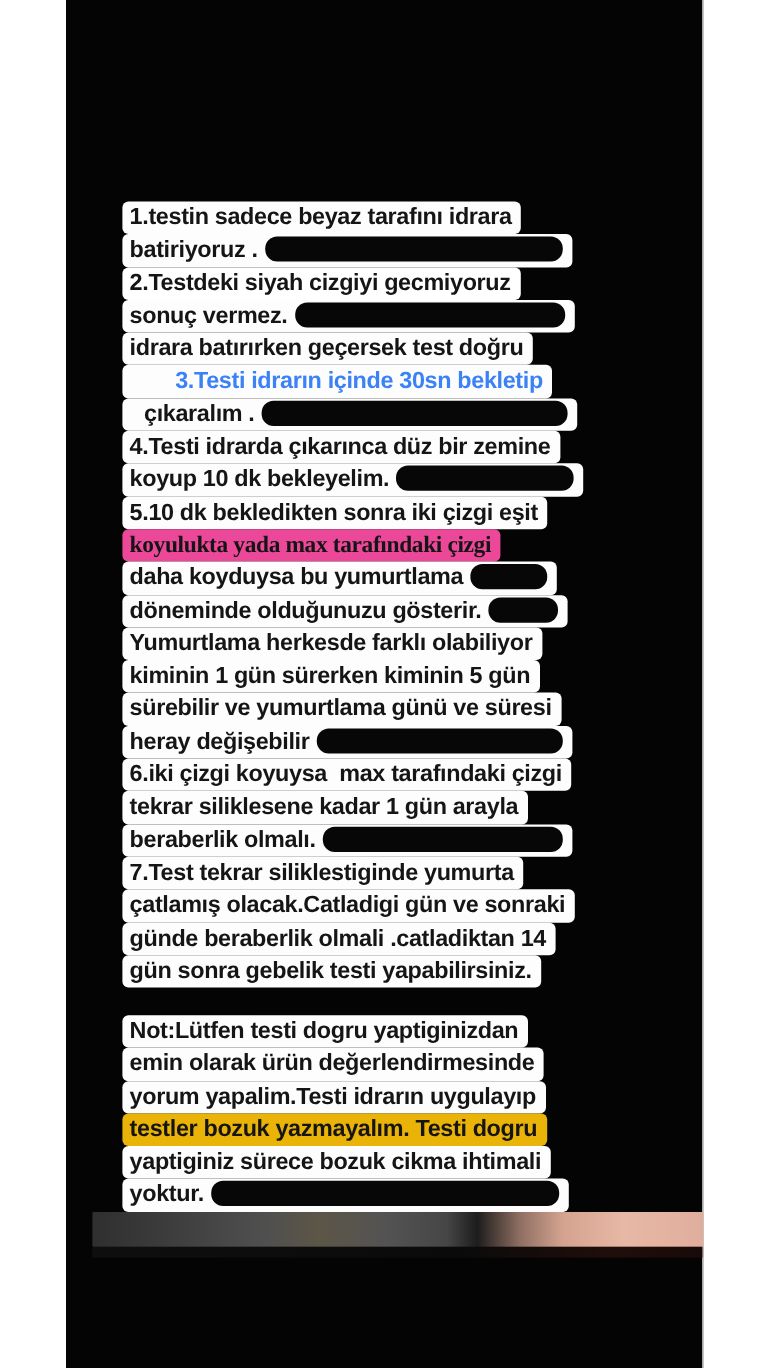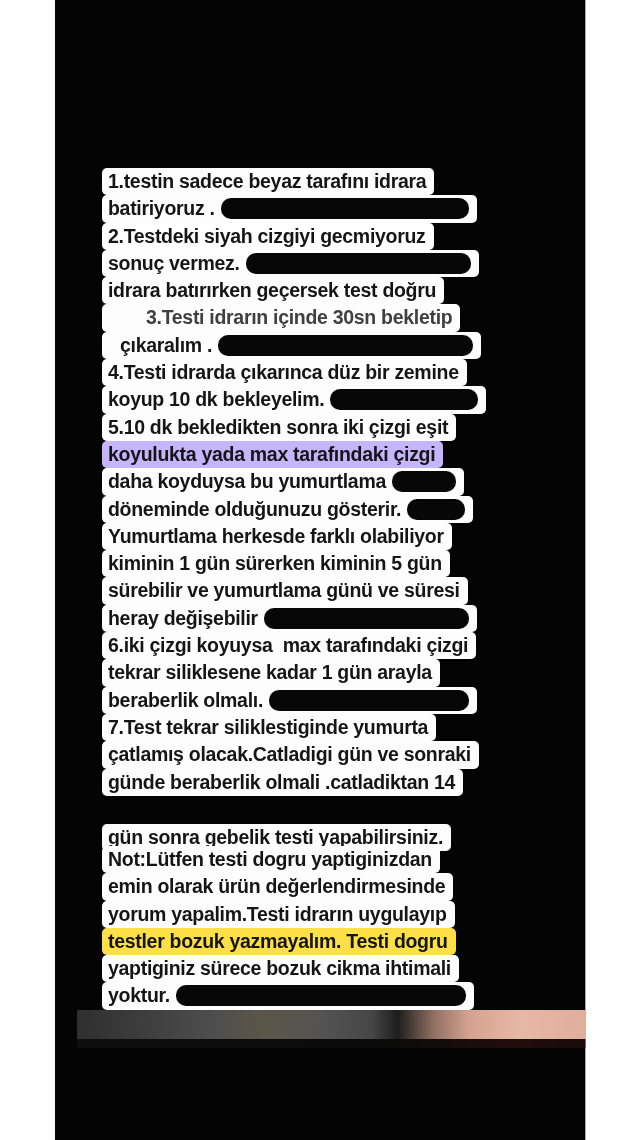--- a/index.html
+++ b/index.html
@@ -42,43 +42,43 @@
 </head>
 <body style="background: rgb(255, 255, 255);">
 
 <div class="stage" style="background: rgb(4, 4, 4);">
   <div id="block1" class="text-block">
       <div class="line"><span class="chip" style="background: rgb(253, 253, 253); color: rgb(21, 21, 21);">1.testin sadece beyaz tarafını idrara</span></div>
       <div class="line"><span class="chip" style="background: rgb(253, 253, 253); color: rgb(21, 21, 21);">batiriyoruz .<span class="bar" style="width: 248px; background: rgb(7, 7, 7);"></span></span></div>
       <div class="line"><span class="chip" style="background: #ffffff; color: rgb(21, 21, 21);">2.Testdeki siyah cizgiyi gecmiyoruz</span></div>
       <div class="line"><span class="chip" style="background: rgb(253, 253, 253); color: rgb(21, 21, 21);">sonuç vermez.<span class="bar" style="width: 225px; background: rgb(7, 7, 7);"></span></span></div>
       <div class="line"><span class="chip" style="background: rgb(253, 253, 253); color: rgb(21, 21, 21);">idrara batırırken geçersek test doğru</span></div>
-      <div class="line"><span class="chip" style="background: rgb(253, 253, 253); color: #404040; padding-left: 44px;">3.Testi idrarın içinde 30sn bekletip</span></div>
+      <div class="line"><span class="chip" style="background: rgb(253, 253, 253); color: #3b82f6; padding-left: 44px;">3.Testi idrarın içinde 30sn bekletip</span></div>
       <div class="line"><span class="chip" style="background: rgb(253, 253, 253); color: rgb(21, 21, 21); padding-left: 18px;">çıkaralım .<span class="bar" style="width: 255px; background: rgb(7, 7, 7);"></span></span></div>
       <div class="line"><span class="chip" style="background: rgb(253, 253, 253); color: rgb(21, 21, 21);">4.Testi idrarda çıkarınca düz bir zemine</span></div>
       <div class="line"><span class="chip" style="background: rgb(253, 253, 253); color: rgb(21, 21, 21);">koyup 10 dk bekleyelim.<span class="bar" style="width: 148px; background: rgb(7, 7, 7);"></span></span></div>
       <div class="line"><span class="chip" style="background: rgb(253, 253, 253); color: rgb(21, 21, 21);">5.10 dk bekledikten sonra iki çizgi eşit</span></div>
-      <div class="line"><span class="chip" style="background: #c4b5fd; color: rgb(21, 21, 21);">koyulukta yada max tarafındaki çizgi</span></div>
+      <div class="line"><span class="chip" style="background: #ec4899; color: rgb(21, 21, 21); font-family: Liberation Serif, serif;">koyulukta yada max tarafındaki çizgi</span></div>
       <div class="line"><span class="chip" style="background: rgb(253, 253, 253); color: rgb(21, 21, 21);">daha koyduysa bu yumurtlama<span class="bar" style="width: 64px; background: rgb(7, 7, 7);"></span></span></div>
       <div class="line"><span class="chip" style="background: rgb(253, 253, 253); color: rgb(21, 21, 21);">döneminde olduğunuzu gösterir.<span class="bar" style="width: 58px; background: rgb(7, 7, 7);"></span></span></div>
       <div class="line"><span class="chip" style="background: rgb(253, 253, 253); color: rgb(21, 21, 21);">Yumurtlama herkesde farklı olabiliyor</span></div>
       <div class="line"><span class="chip" style="background: rgb(253, 253, 253); color: rgb(21, 21, 21);">kiminin 1 gün sürerken kiminin 5 gün</span></div>
       <div class="line"><span class="chip" style="background: rgb(253, 253, 253); color: rgb(21, 21, 21);">sürebilir ve yumurtlama günü ve süresi</span></div>
       <div class="line"><span class="chip" style="background: rgb(253, 253, 253); color: rgb(21, 21, 21);">heray değişebilir<span class="bar" style="width: 205px; background: rgb(7, 7, 7);"></span></span></div>
       <div class="line"><span class="chip" style="background: rgb(253, 253, 253); color: rgb(21, 21, 21);">6.iki çizgi koyuysa  max tarafındaki çizgi</span></div>
       <div class="line"><span class="chip" style="background: rgb(253, 253, 253); color: rgb(21, 21, 21);">tekrar siliklesene kadar 1 gün arayla</span></div>
       <div class="line"><span class="chip" style="background: rgb(253, 253, 253); color: rgb(21, 21, 21);">beraberlik olmalı.<span class="bar" style="width: 200px; background: rgb(7, 7, 7);"></span></span></div>
       <div class="line"><span class="chip" style="background: rgb(253, 253, 253); color: rgb(21, 21, 21);">7.Test tekrar siliklestiginde yumurta</span></div>
       <div class="line"><span class="chip" style="background: rgb(253, 253, 253); color: rgb(21, 21, 21);">çatlamış olacak.Catladigi gün ve sonraki</span></div>
       <div class="line"><span class="chip" style="background: rgb(253, 253, 253); color: rgb(21, 21, 21);">günde beraberlik olmali .catladiktan 14</span></div>
-      <div class="line"><span class="chip" style="background: rgb(253, 253, 253); color: rgb(21, 21, 21); margin-top: 28px;">gün sonra gebelik testi yapabilirsiniz.</span></div>
+      <div class="line"><span class="chip" style="background: rgb(253, 253, 253); color: rgb(21, 21, 21);">gün sonra gebelik testi yapabilirsiniz.</span></div>
     </div>
   <div id="block2" class="text-block">
       <div class="line"><span class="chip" style="background: rgb(253, 253, 253); color: rgb(21, 21, 21);">Not:Lütfen testi dogru yaptiginizdan</span></div>
       <div class="line"><span class="chip" style="background: rgb(253, 253, 253); color: rgb(21, 21, 21);">emin olarak ürün değerlendirmesinde</span></div>
       <div class="line"><span class="chip" style="background: rgb(253, 253, 253); color: rgb(21, 21, 21);">yorum yapalim.Testi idrarın uygulayıp</span></div>
-      <div class="line"><span class="chip" style="background: #fde047; color: rgb(21, 21, 21);">testler bozuk yazmayalım. Testi dogru</span></div>
+      <div class="line"><span class="chip" style="background: #eab308; color: rgb(21, 21, 21);">testler bozuk yazmayalım. Testi dogru</span></div>
       <div class="line"><span class="chip" style="background: rgb(253, 253, 253); color: rgb(21, 21, 21);">yaptiginiz sürece bozuk cikma ihtimali</span></div>
       <div class="line"><span class="chip" style="background: rgb(253, 253, 253); color: rgb(21, 21, 21);">yoktur.<span class="bar" style="width: 290px; background: rgb(7, 7, 7);"></span></span></div>
     </div>
   <div id="strip" class="video-strip" style="background: linear-gradient(90deg, rgb(47, 47, 47) 0%, rgb(58, 58, 58) 10%, rgb(79, 79, 79) 28%, rgb(92, 86, 71) 37%, rgb(83, 83, 83) 48%, rgb(70, 70, 70) 58%, rgb(29, 29, 29) 63%, rgb(143, 111, 98) 70%, rgb(212, 163, 144) 77%, rgb(231, 184, 165) 87%, rgb(224, 174, 156) 100%);"></div>
   <div id="fade" class="bottom-fade" style="background: linear-gradient(90deg, rgb(30, 30, 30) 0%, rgb(20, 20, 20) 60%, rgb(74, 29, 20) 85%, rgb(54, 20, 16) 100%);"></div>
 </div>
 
 </body></html>

